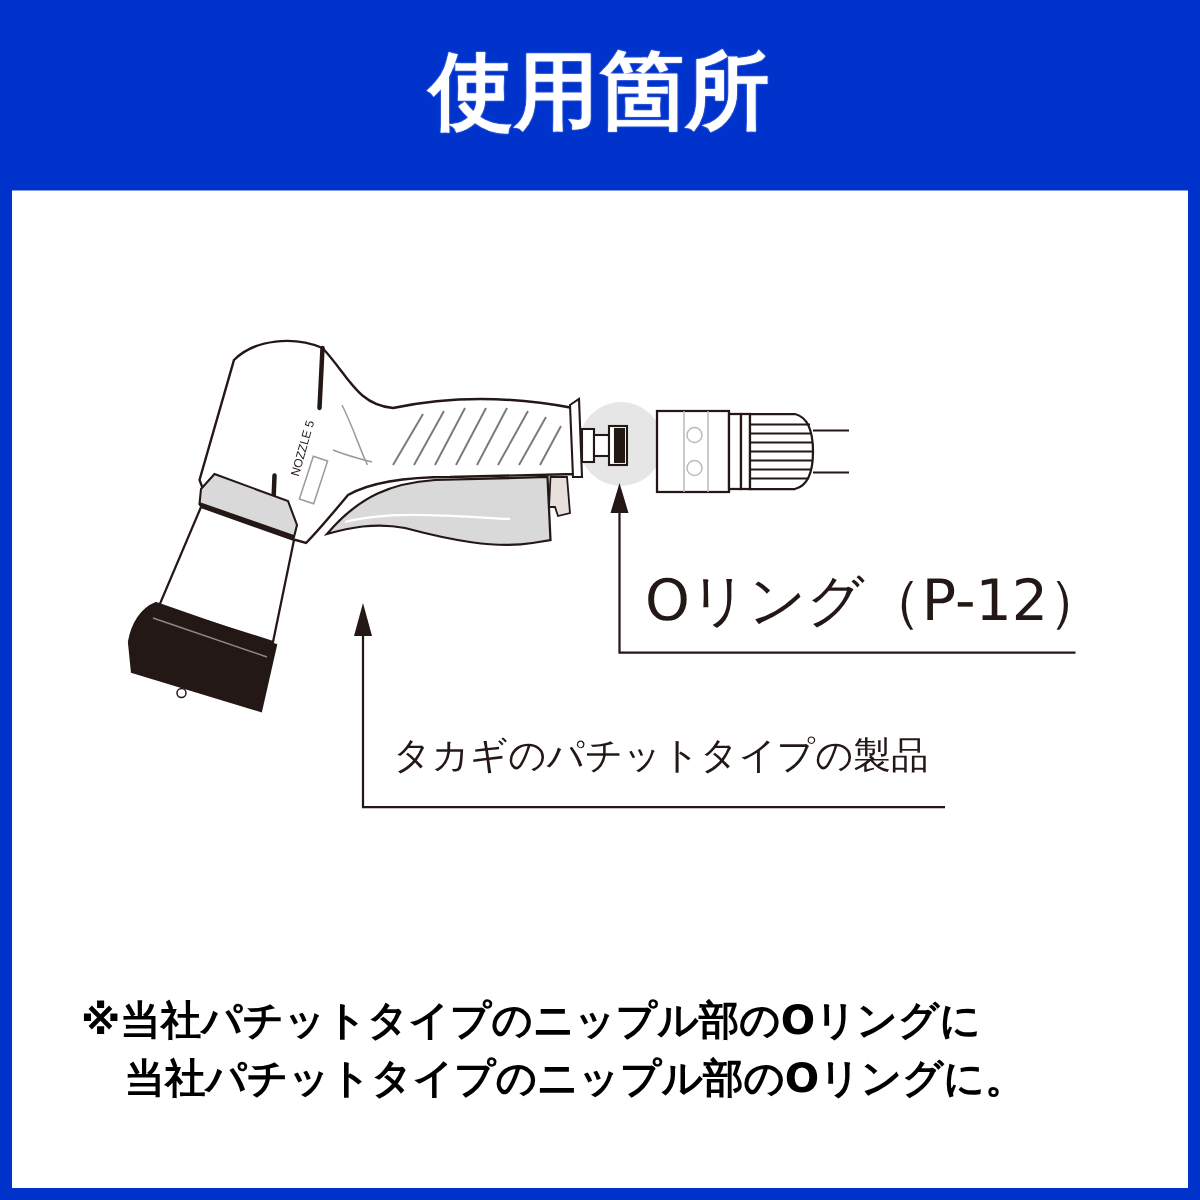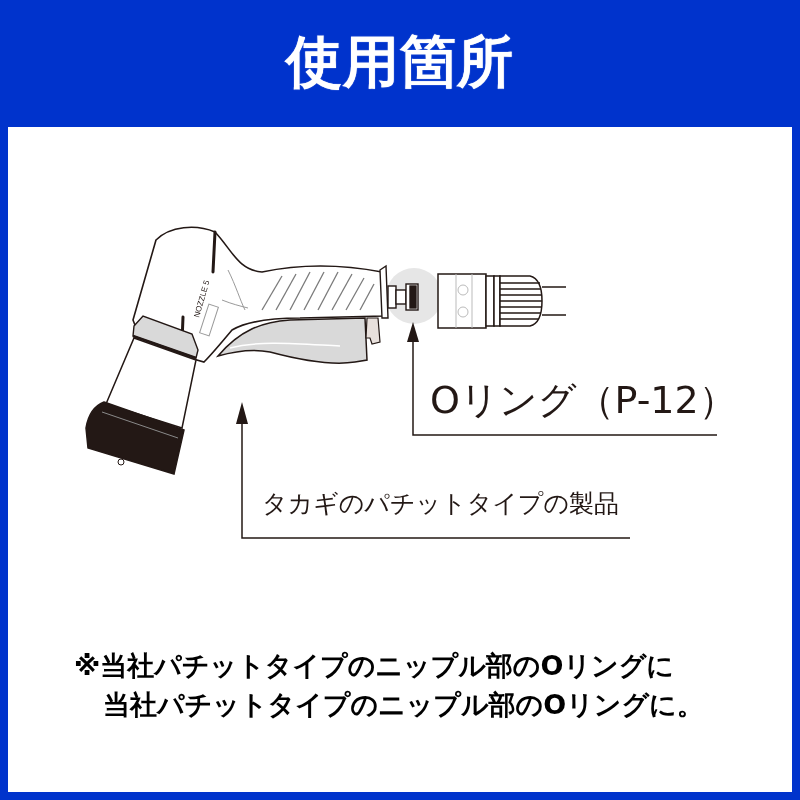--- a/index.html
+++ b/index.html
@@ -38,25 +38,24 @@
       left: 430px; top: 381px;
       font-size: 38px;
       letter-spacing: 0px;
     }
     .product-label {
       left: 250px; top: 491px;
       font-size: 25px;
       margin-left: 12px;
     }
     .note {
-      position: absolute; left: 54px; top: 646px;
+      position: absolute; left: 54px; top: 661px;
       color: #000000;
       font-size: 27px; font-weight: bold;
       line-height: 39px;
-      margin-left: 20px;
     }
     .note .line { display: block; white-space: nowrap; }
     .note .indent { padding-left: 29px; }
   </style>
 </head>
 <body>
 
 <div class="header">
   <div class="title">使用箇所</div>
 </div>

